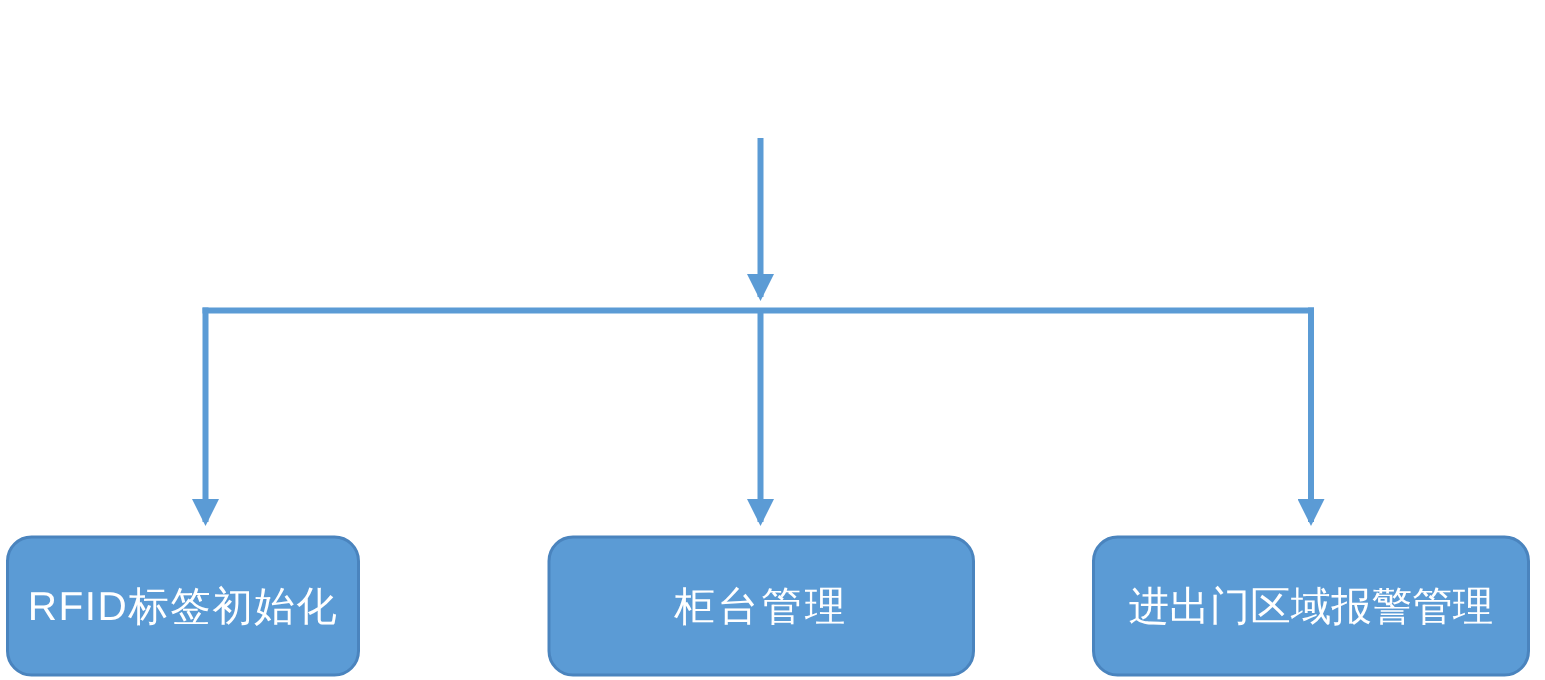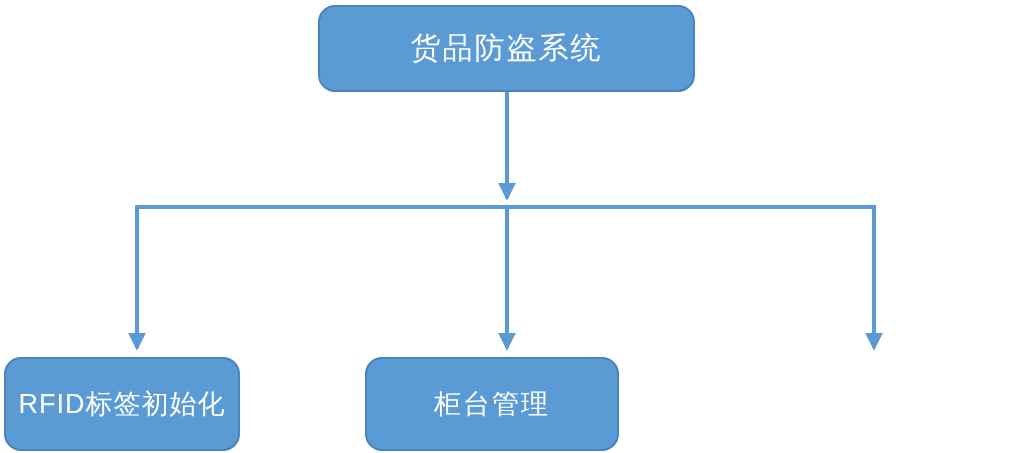--- a/index.html
+++ b/index.html
@@ -47,21 +47,21 @@
     height: 94px;
     font-size: 27px;
   }
   .node-child-0 {
     left: 4px;
     width: 236px;
     letter-spacing: 1px;
   }
   .node-child-1 {
     left: 365px;
-    width: 254px;
+    width: 285px;
   }
   .node-child-2 {
     left: 728px;
     width: 292px;
     letter-spacing: 0px;
   }
 </style>
 </head>
 <body>
 
@@ -78,26 +78,26 @@
 
     <line x1="135" y1="207" x2="876" y2="207" stroke="#5B9BD5" stroke-width="4"></line>
 
     <line x1="137" y1="205" x2="137" y2="348" stroke="#5B9BD5" stroke-width="4" marker-end="url(#arrowhead)"></line>
 
     <line x1="507" y1="207" x2="507" y2="348" stroke="#5B9BD5" stroke-width="4" marker-end="url(#arrowhead)"></line>
 
     <line x1="874" y1="205" x2="874" y2="348" stroke="#5B9BD5" stroke-width="4" marker-end="url(#arrowhead)"></line>
   </svg>
 
-  <div class="node node-root">
-    <span>货品防盗系统</span>
-  </div>
 
   <div class="node node-child node-child-0">
     <span>RFID标签初始化</span>
   </div>
 
   <div class="node node-child node-child-1">
     <span>柜台管理</span>
   </div>
 
+  <div class="node node-child node-child-2">
+    <span>进出门区域报警管理</span>
+  </div>
 
 </div>
 
 </body></html>

